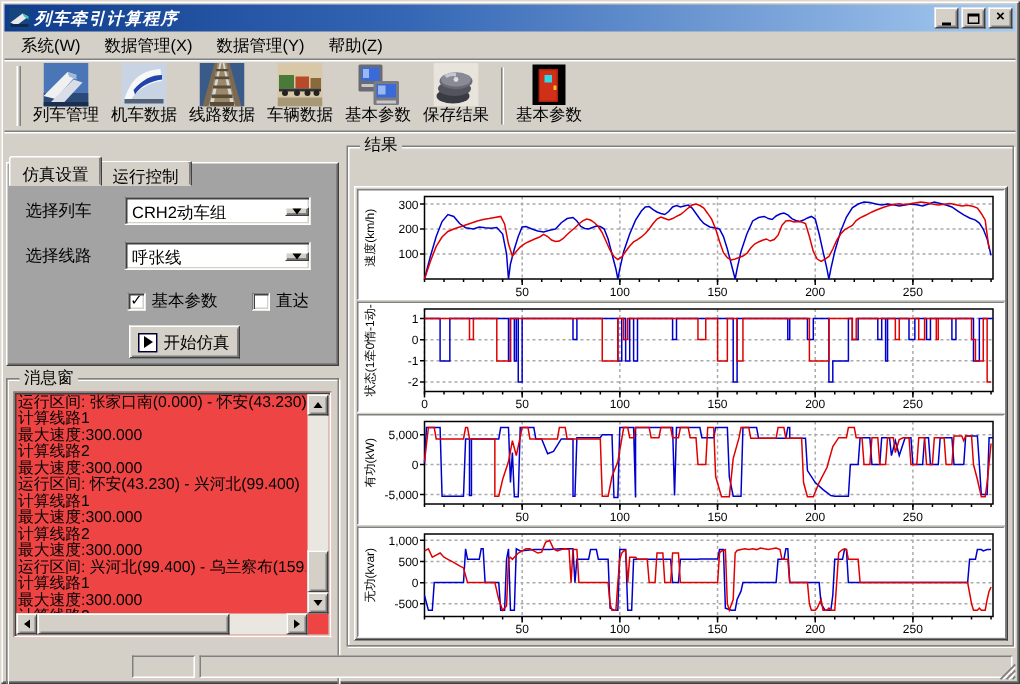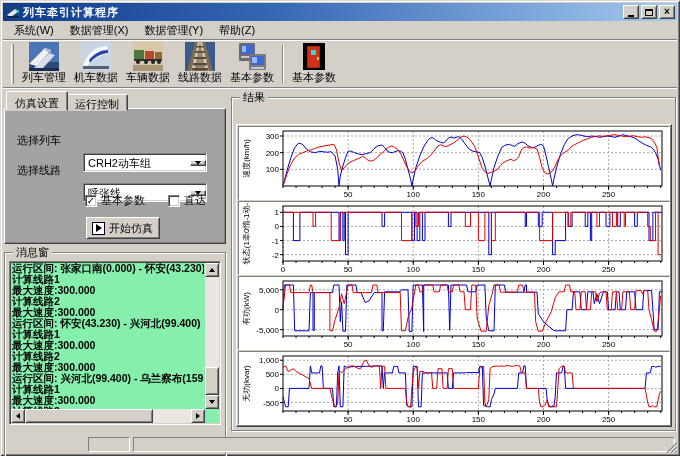--- a/index.html
+++ b/index.html
@@ -10,21 +10,21 @@
     overflow:hidden; cursor:default;
   }
   .window { position:absolute; inset:0; background:#d4d0c8;
     box-shadow: inset 1px 1px 0 #dcd8d0, inset -1px -1px 0 #404040,
                 inset 2px 2px 0 #fff, inset -2px -2px 0 #808080; }
   
   .titlebar { position:absolute; left:3px; top:3px; right:3px; height:18px;
     background:linear-gradient(to right,#0f3c8c,#3567b5 40%,#a6caf0);
     display:flex; align-items:center; padding:0 2px; }
   .titlebar .appicon { width:14px; height:14px; margin:0 3px 0 1px; flex:none; }
-  .titlebar .title { color:#fff; font-weight:bold; font-size:11px; letter-spacing:1px; }
+  .titlebar .title { color:#fff; font-weight:bold; font-size:11px; letter-spacing:1px;font-style:italic; }
   .caption-btns { margin-left:auto; display:flex; gap:2px; }
   .cap-btn { width:16px; height:14px; background:#d4d0c8;
     border:1px solid; border-color:#fff #404040 #404040 #fff;
     box-shadow: inset 1px 1px 0 #d4d0c8, inset -1px -1px 0 #808080;
     display:flex; align-items:center; justify-content:center; }
   .glyph-min { width:6px; height:2px; background:#000; margin-top:7px; }
   .glyph-max { width:8px; height:7px; border:1px solid #000; border-top-width:2px; }
   .glyph-close { font-size:10px; font-weight:bold; line-height:10px; }
   
   .menubar { position:absolute; left:3px; top:21px; right:3px; height:18px;
@@ -47,35 +47,35 @@
   .sunken { border:1px solid; border-color:#808080 #fff #fff #808080; }
   .sunken-deep { border:1px solid; border-color:#808080 #fff #fff #808080;
     box-shadow: inset 1px 1px 0 #404040, inset -1px -1px 0 #d4d0c8; }
   .raised { border:1px solid; border-color:#fff #404040 #404040 #fff;
     box-shadow: inset 1px 1px 0 #d4d0c8, inset -1px -1px 0 #808080; }
   .groupbox { position:absolute; border:1px solid #808080;
     box-shadow: inset 1px 1px 0 #fff, 1px 1px 0 #fff; }
   .group-label { position:absolute; top:-7px; left:8px; background:#d4d0c8;
     padding:0 3px; font-size:11px; line-height:12px; }
   
-  .tabstrip { position:absolute; display:flex; align-items:flex-end; height:20px; }
+  .tabstrip { position:absolute; display:flex; align-items:flex-end; height:20px;margin-top:13px; }
   .tab { height:17px; padding:2px 8px 0 8px; background:#d4d0c8;
     border:1px solid; border-color:#fff #404040 transparent #fff;
     box-shadow: inset -1px 0 0 #808080; border-radius:2px 2px 0 0;
     font-size:11px; white-space:nowrap; }
   .tab.active { height:20px; position:relative; z-index:3; padding-top:4px;
     margin-right:-2px; border-color:#fff #404040 transparent #fff; }
   
   .left-page { position:absolute; left:4px; top:108px; width:222px; height:136px;
     background:#a3a3a3; border:1px solid; border-color:#fff #404040 #404040 #fff;
     box-shadow: inset -1px -1px 0 #808080; z-index:2; }
   .form-row { position:absolute; display:flex; align-items:center; }
   .combo { display:flex; width:124px; height:19px; background:#fff; }
   .combo-frame { border:1px solid; border-color:#808080 #fff #fff #808080;
-    box-shadow: inset 1px 1px 0 #404040, inset -1px -1px 0 #d4d0c8; margin-top: 22px; }
+    box-shadow: inset 1px 1px 0 #404040, inset -1px -1px 0 #d4d0c8; }
   .combo .val { flex:1; padding:2px 3px 0 4px; font-size:11px; white-space:nowrap;
     overflow:hidden; }
   .combo .drop { width:16px; background:#d4d0c8; border:1px solid;
     border-color:#fff #404040 #404040 #fff; box-shadow: inset -1px -1px 0 #808080;
     display:flex; align-items:center; justify-content:center; }
   .arrow-down { width:0; height:0; border-left:3px solid transparent;
     border-right:3px solid transparent; border-top:4px solid #000; }
   .arrow-up { width:0; height:0; border-left:3px solid transparent;
     border-right:3px solid transparent; border-bottom:4px solid #000; }
   .arrow-left { width:0; height:0; border-top:3px solid transparent;
@@ -90,21 +90,21 @@
   .start-btn { position:absolute; left:81px; top:108px; width:74px; height:22px;
     background:#d4d0c8; display:flex; align-items:center; gap:4px;
     padding-left:5px; font-size:11px; }
   .start-icon { width:13px; height:13px; background:#fff; border:1px solid #003;
     display:flex; align-items:center; justify-content:center; }
   .start-icon .tri { width:0; height:0; border-top:4px solid transparent;
     border-bottom:4px solid transparent; border-left:6px solid #000; }
   
   .msg-group { left:4px; top:252px; width:222px; height:207px; }
   .msg-list-wrap { position:absolute; left:4px; top:8px; width:212px; height:164px;
-    background:#86efac;font-weight:bold; }
+    background:#ef4444; }
   .msg-lines { position:absolute; left:2px; top:1px; right:16px; bottom:15px;
     overflow:hidden; font-size:10.5px; line-height:11px; white-space:nowrap; }
   .vscroll { position:absolute; top:1px; right:1px; width:14px; bottom:15px;
     background:#e9e7df; }
   .hscroll { position:absolute; left:1px; right:15px; bottom:1px; height:14px;
     background:#e9e7df; display:flex; }
   .scroll-btn { width:14px; height:14px; background:#d4d0c8; flex:none;
     display:flex; align-items:center; justify-content:center; }
   .vthumb { position:absolute; left:0; width:14px; height:28px; bottom:14px;
     background:#d4d0c8; }
@@ -179,67 +179,79 @@
         <rect width="30" height="29" fill="#c8d4e4"></rect>
         <path d="M2 24 C6 12 12 5 26 4 L27 12 C18 13 10 18 6 25 Z" fill="#f8f8f8"></path>
         <path d="M8 18 C14 11 20 8 27 8 L27 11 C19 12 12 16 9 21 Z" fill="#2244aa"></path>
         <rect x="2" y="24" width="26" height="3" fill="#546274"></rect>
       </svg>
       <span class="tlabel">机车数据</span>
     </div>
 
     <div class="tb-btn">
       <svg class="ticon" viewBox="0 0 30 29">
-        <rect width="30" height="29" fill="#d8c8a8"></rect>
-        <rect x="1" y="8" width="10" height="9" fill="#4a7a3a"></rect>
-        <rect x="12" y="9" width="9" height="8" fill="#b84a2a"></rect>
-        <rect x="22" y="10" width="7" height="7" fill="#8a6a3a"></rect>
-        <rect x="1" y="17" width="28" height="2" fill="#333"></rect>
-        <circle cx="5" cy="20" r="2" fill="#222"></circle>
-          <circle cx="13" cy="20" r="2" fill="#222"></circle>
-        <circle cx="20" cy="20" r="2" fill="#222"></circle>
-          <circle cx="26" cy="20" r="2" fill="#222"></circle>
-        <rect y="23" width="30" height="6" fill="#a89878"></rect>
-      </svg>
-      <span class="tlabel">车辆数据</span>
-    </div>
-
-    <div class="tb-btn">
-      <svg class="ticon" viewBox="0 0 30 29">
         <rect width="30" height="29" fill="#3a5a8a"></rect>
         <path d="M10 0 L20 0 L28 29 L2 29 Z" fill="#7a6a52"></path>
         <path d="M12 0 L18 0 L24 29 L6 29 Z" fill="#9a8a6a"></path>
         <path d="M13.4 0 L14.6 0 L9 29 L6.5 29 Z" fill="#d8d8d8"></path>
         <path d="M15.4 0 L16.6 0 L23.5 29 L21 29 Z" fill="#d8d8d8"></path>
         <g fill="#5a4a38">
           <rect x="11" y="4" width="8" height="1.5"></rect>
             <rect x="10" y="9" width="10" height="1.8"></rect>
           <rect x="9" y="15" width="12" height="2"></rect>
             <rect x="8" y="21" width="14" height="2.4"></rect>
             <rect x="7" y="26" width="16" height="2.6"></rect>
         </g>
       </svg>
       <span class="tlabel">线路数据</span>
     </div>
 
     <div class="tb-btn">
       <svg class="ticon" viewBox="0 0 30 29">
+        <rect width="30" height="29" fill="#d8c8a8"></rect>
+        <rect x="1" y="8" width="10" height="9" fill="#4a7a3a"></rect>
+        <rect x="12" y="9" width="9" height="8" fill="#b84a2a"></rect>
+        <rect x="22" y="10" width="7" height="7" fill="#8a6a3a"></rect>
+        <rect x="1" y="17" width="28" height="2" fill="#333"></rect>
+        <circle cx="5" cy="20" r="2" fill="#222"></circle>
+          <circle cx="13" cy="20" r="2" fill="#222"></circle>
+        <circle cx="20" cy="20" r="2" fill="#222"></circle>
+          <circle cx="26" cy="20" r="2" fill="#222"></circle>
+        <rect y="23" width="30" height="6" fill="#a89878"></rect>
+      </svg>
+      <span class="tlabel">车辆数据</span>
+    </div>
+
+    <div class="tb-btn">
+      <svg class="ticon" viewBox="0 0 30 29">
         <rect width="30" height="29" fill="#d4d0c8"></rect>
         <rect x="2" y="1" width="16" height="18" fill="#6a6a72" rx="1"></rect>
         <rect x="4" y="3" width="12" height="9" fill="#3a6ad8"></rect>
         <rect x="5" y="4" width="4" height="6" fill="#9ab8f0"></rect>
         <rect x="4" y="14" width="12" height="2" fill="#c8c8c8"></rect>
         <rect x="12" y="12" width="17" height="16" fill="#7a7a82" rx="1"></rect>
         <rect x="14" y="14" width="13" height="9" fill="#3a6ad8"></rect>
         <rect x="15" y="15" width="5" height="6" fill="#9ab8f0"></rect>
         <rect x="14" y="25" width="13" height="2" fill="#c8c8c8"></rect>
       </svg>
       <span class="tlabel">基本参数</span>
     </div>
 
+    <div class="tb-btn">
+      <svg class="ticon" viewBox="0 0 30 29">
+        <rect width="30" height="29" fill="#e8e4dc"></rect>
+        <ellipse cx="13" cy="22" rx="11" ry="5" fill="#3a3a42"></ellipse>
+        <ellipse cx="14" cy="17" rx="11" ry="5" fill="#54545e"></ellipse>
+        <ellipse cx="15" cy="12" rx="11" ry="5.5" fill="#6a6a76"></ellipse>
+        <ellipse cx="15" cy="11" rx="10" ry="4.8" fill="#8a8a96"></ellipse>
+        <circle cx="15" cy="11" r="1.6" fill="#ddd"></circle>
+        <path d="M7 8 A10 5 0 0 1 15 6.5 L15 9 A4 2 0 0 0 9 10 Z" fill="#c0c8d4"></path>
+      </svg>
+      <span class="tlabel">保存结果</span>
+    </div>
 
     <div class="tb-vsep"></div>
 
     <div class="tb-btn">
       <svg class="ticon" viewBox="0 0 30 29">
         <rect x="4" y="1" width="22" height="27" fill="#000"></rect>
         <rect x="8" y="4" width="13" height="22" fill="#b02010"></rect>
         <rect x="9" y="5" width="11" height="20" fill="#d03018"></rect>
         <rect x="12" y="8" width="5" height="5" fill="#30d8e8"></rect>
         <rect x="18" y="15" width="2" height="3" fill="#f0c030"></rect>

